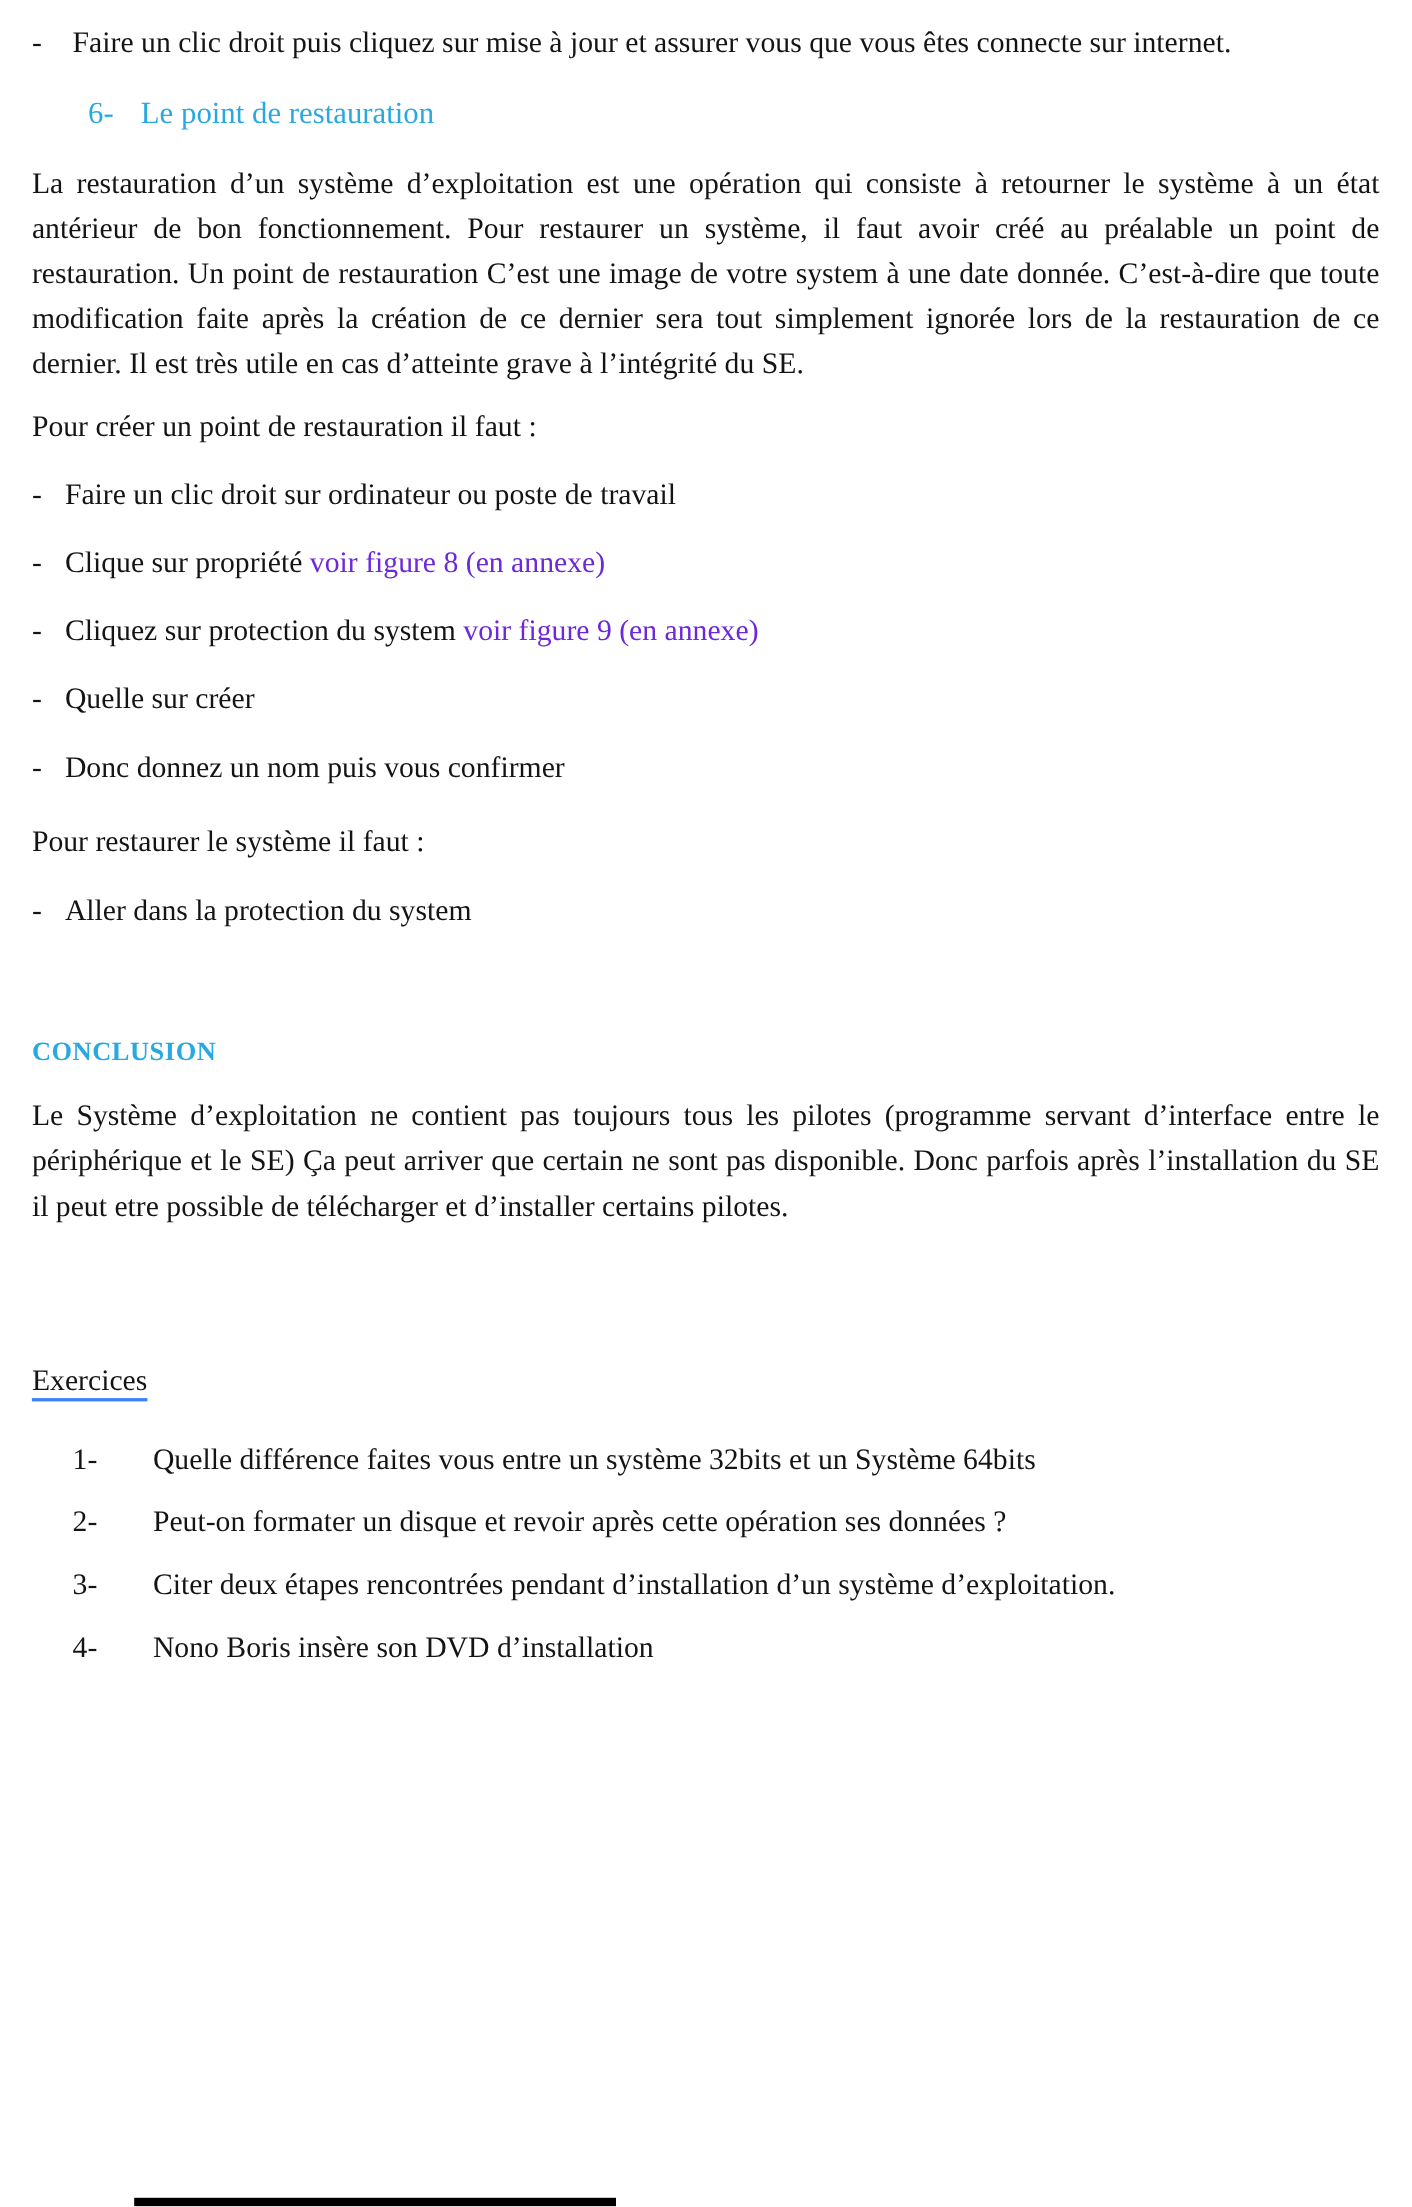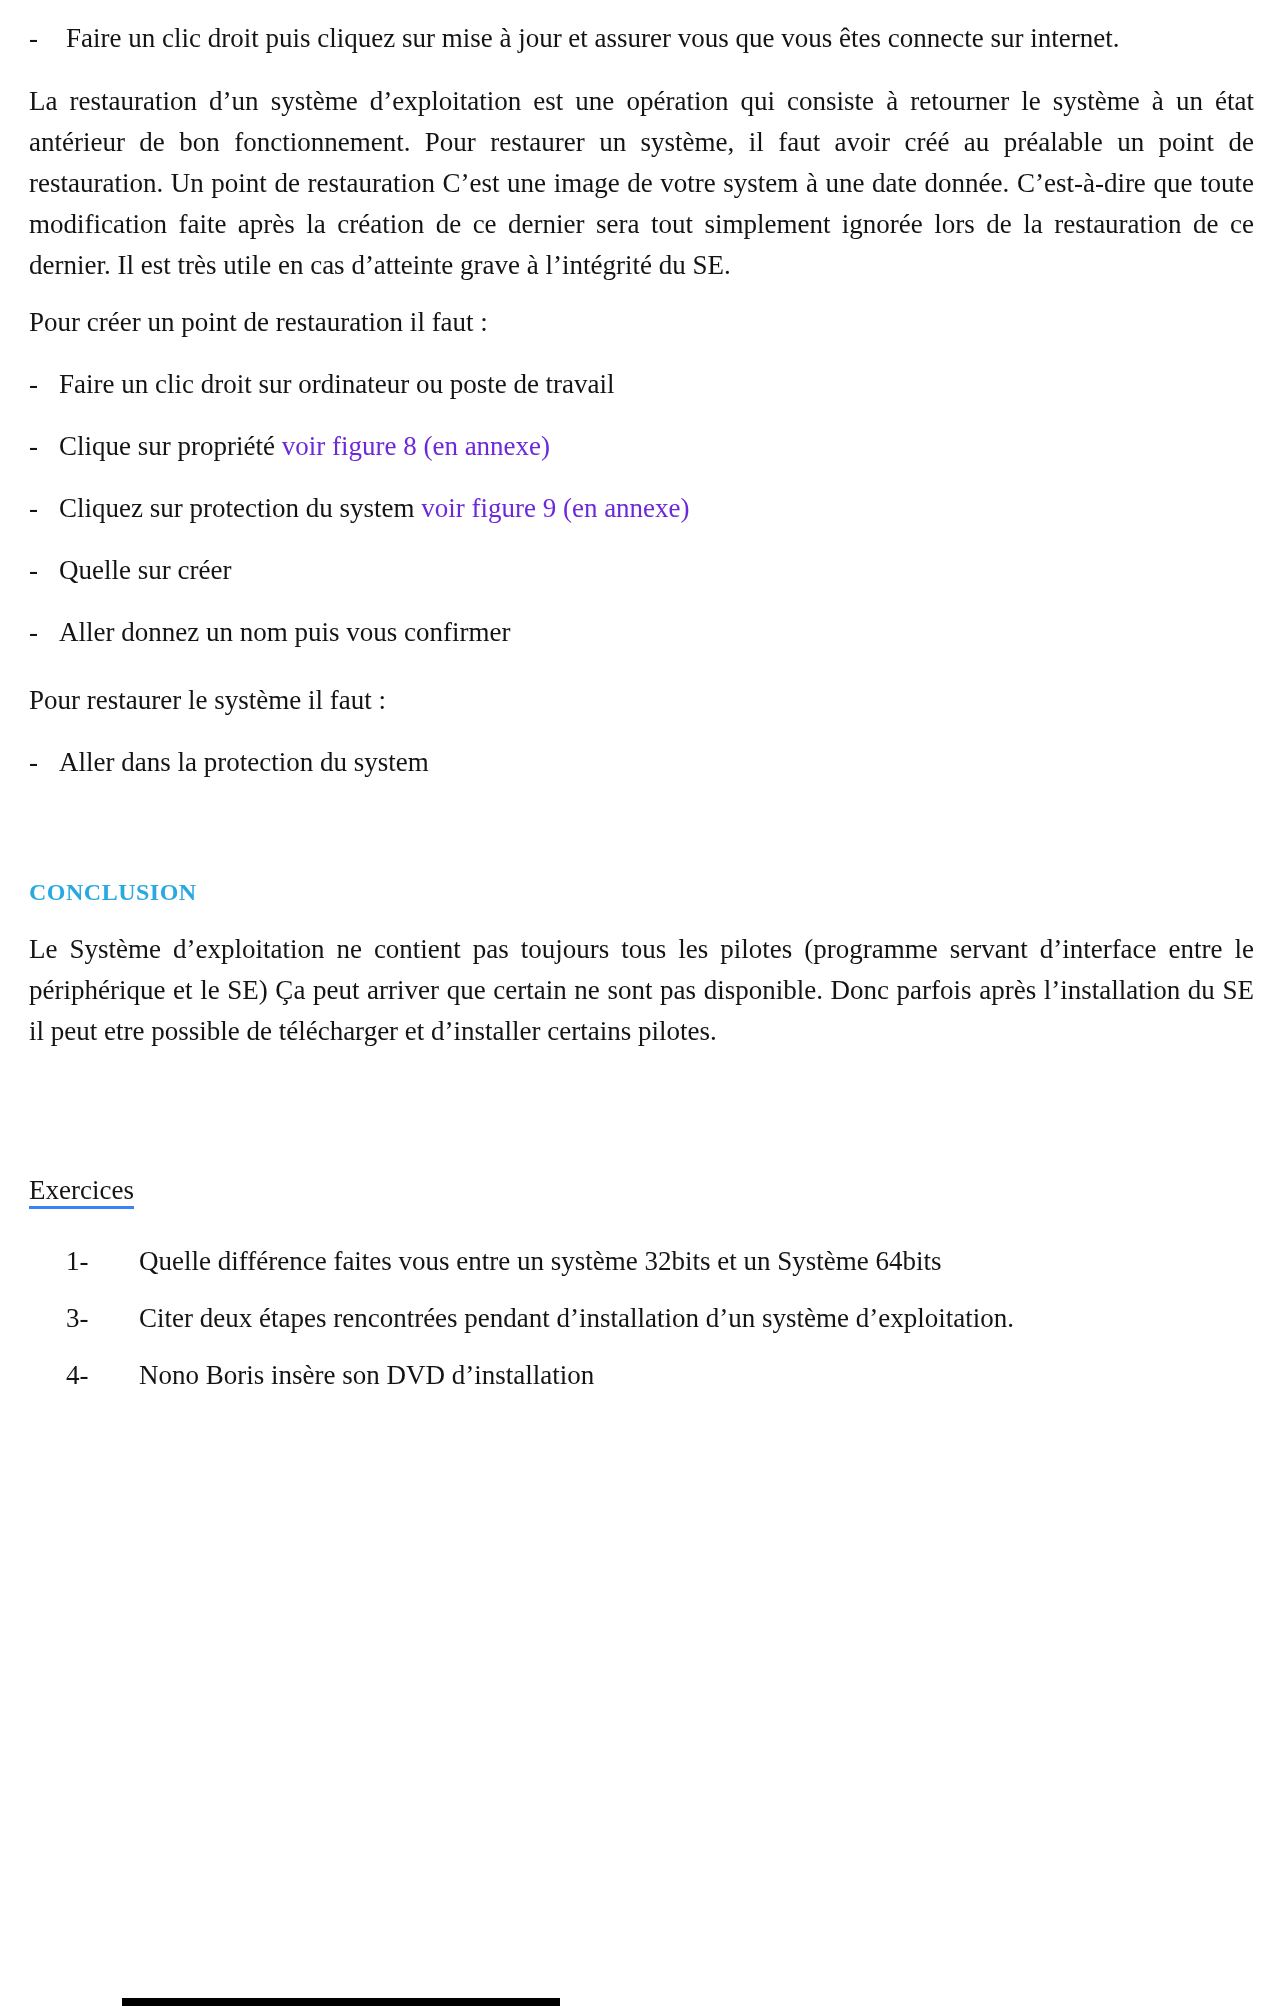--- a/index.html
+++ b/index.html
@@ -64,39 +64,42 @@
 </style>
 </head>
 <body>
 
 <div class="page">
 
   <p class="intro-bullet justified">
     <span class="marker">-</span><span>Faire un clic droit puis cliquez sur mise à jour et assurer vous que vous êtes connecte sur internet.</span>
   </p>
 
+  <p class="section-heading">
+    <span class="h-num">6-</span><span>Le point de restauration</span>
+  </p>
 
   <p class="body-paragraph justified">La restauration d’un système d’exploitation est une opération qui consiste à retourner le système à un état antérieur de bon fonctionnement. Pour restaurer un système, il faut avoir créé au préalable un point de restauration. Un point de restauration  C’est une image de votre system à une date donnée. C’est-à-dire que toute modification faite après la création de ce dernier sera tout simplement ignorée lors de la restauration de ce dernier. Il est très utile en cas d’atteinte grave à l’intégrité du SE.</p>
 
   <p class="list-intro">Pour créer un point de restauration il faut :</p>
 
   <p class="step">
     <span class="marker">-</span><span>Faire un clic droit sur ordinateur ou poste de travail</span>
   </p>
   <p class="step">
     <span class="marker">-</span><span>Clique sur propriété </span><span class="red">voir figure 8 (en annexe)</span>
   </p>
   <p class="step">
     <span class="marker">-</span><span>Cliquez sur protection du system </span><span class="red">voir figure 9 (en annexe)</span>
   </p>
   <p class="step">
     <span class="marker">-</span><span>Quelle sur créer</span>
   </p>
   <p class="step">
-    <span class="marker">-</span><span>Aller donnez un nom puis vous confirmer</span>
+    <span class="marker">-</span><span>Donc donnez un nom puis vous confirmer</span>
   </p>
 
   <p class="list-intro restore-intro">Pour restaurer le système il faut :</p>
 
   <p class="step">
     <span class="marker">-</span><span>Aller dans la protection du system</span>
   </p>
 
   <p class="conclusion-heading">CONCLUSION</p>
 
@@ -104,20 +107,23 @@
 
   <p class="exercises-heading">
     <span class="underlined">Exercices</span>
   </p>
 
   <div class="exercises-list">
     <p class="exercise-item">
       <span class="num">1-</span><span>Quelle différence faites vous entre un système 32bits et un Système 64bits</span>
     </p>
     <p class="exercise-item">
+      <span class="num">2-</span><span>Peut-on formater un disque et revoir après cette opération ses données ?</span>
+    </p>
+    <p class="exercise-item">
       <span class="num">3-</span><span>Citer deux étapes rencontrées pendant d’installation d’un système d’exploitation.</span>
     </p>
     <p class="exercise-item">
       <span class="num">4-</span><span>Nono Boris insère son DVD d’installation</span>
     </p>
   </div>
 
   <div class="bottom-bar"></div>
 
 </div>

